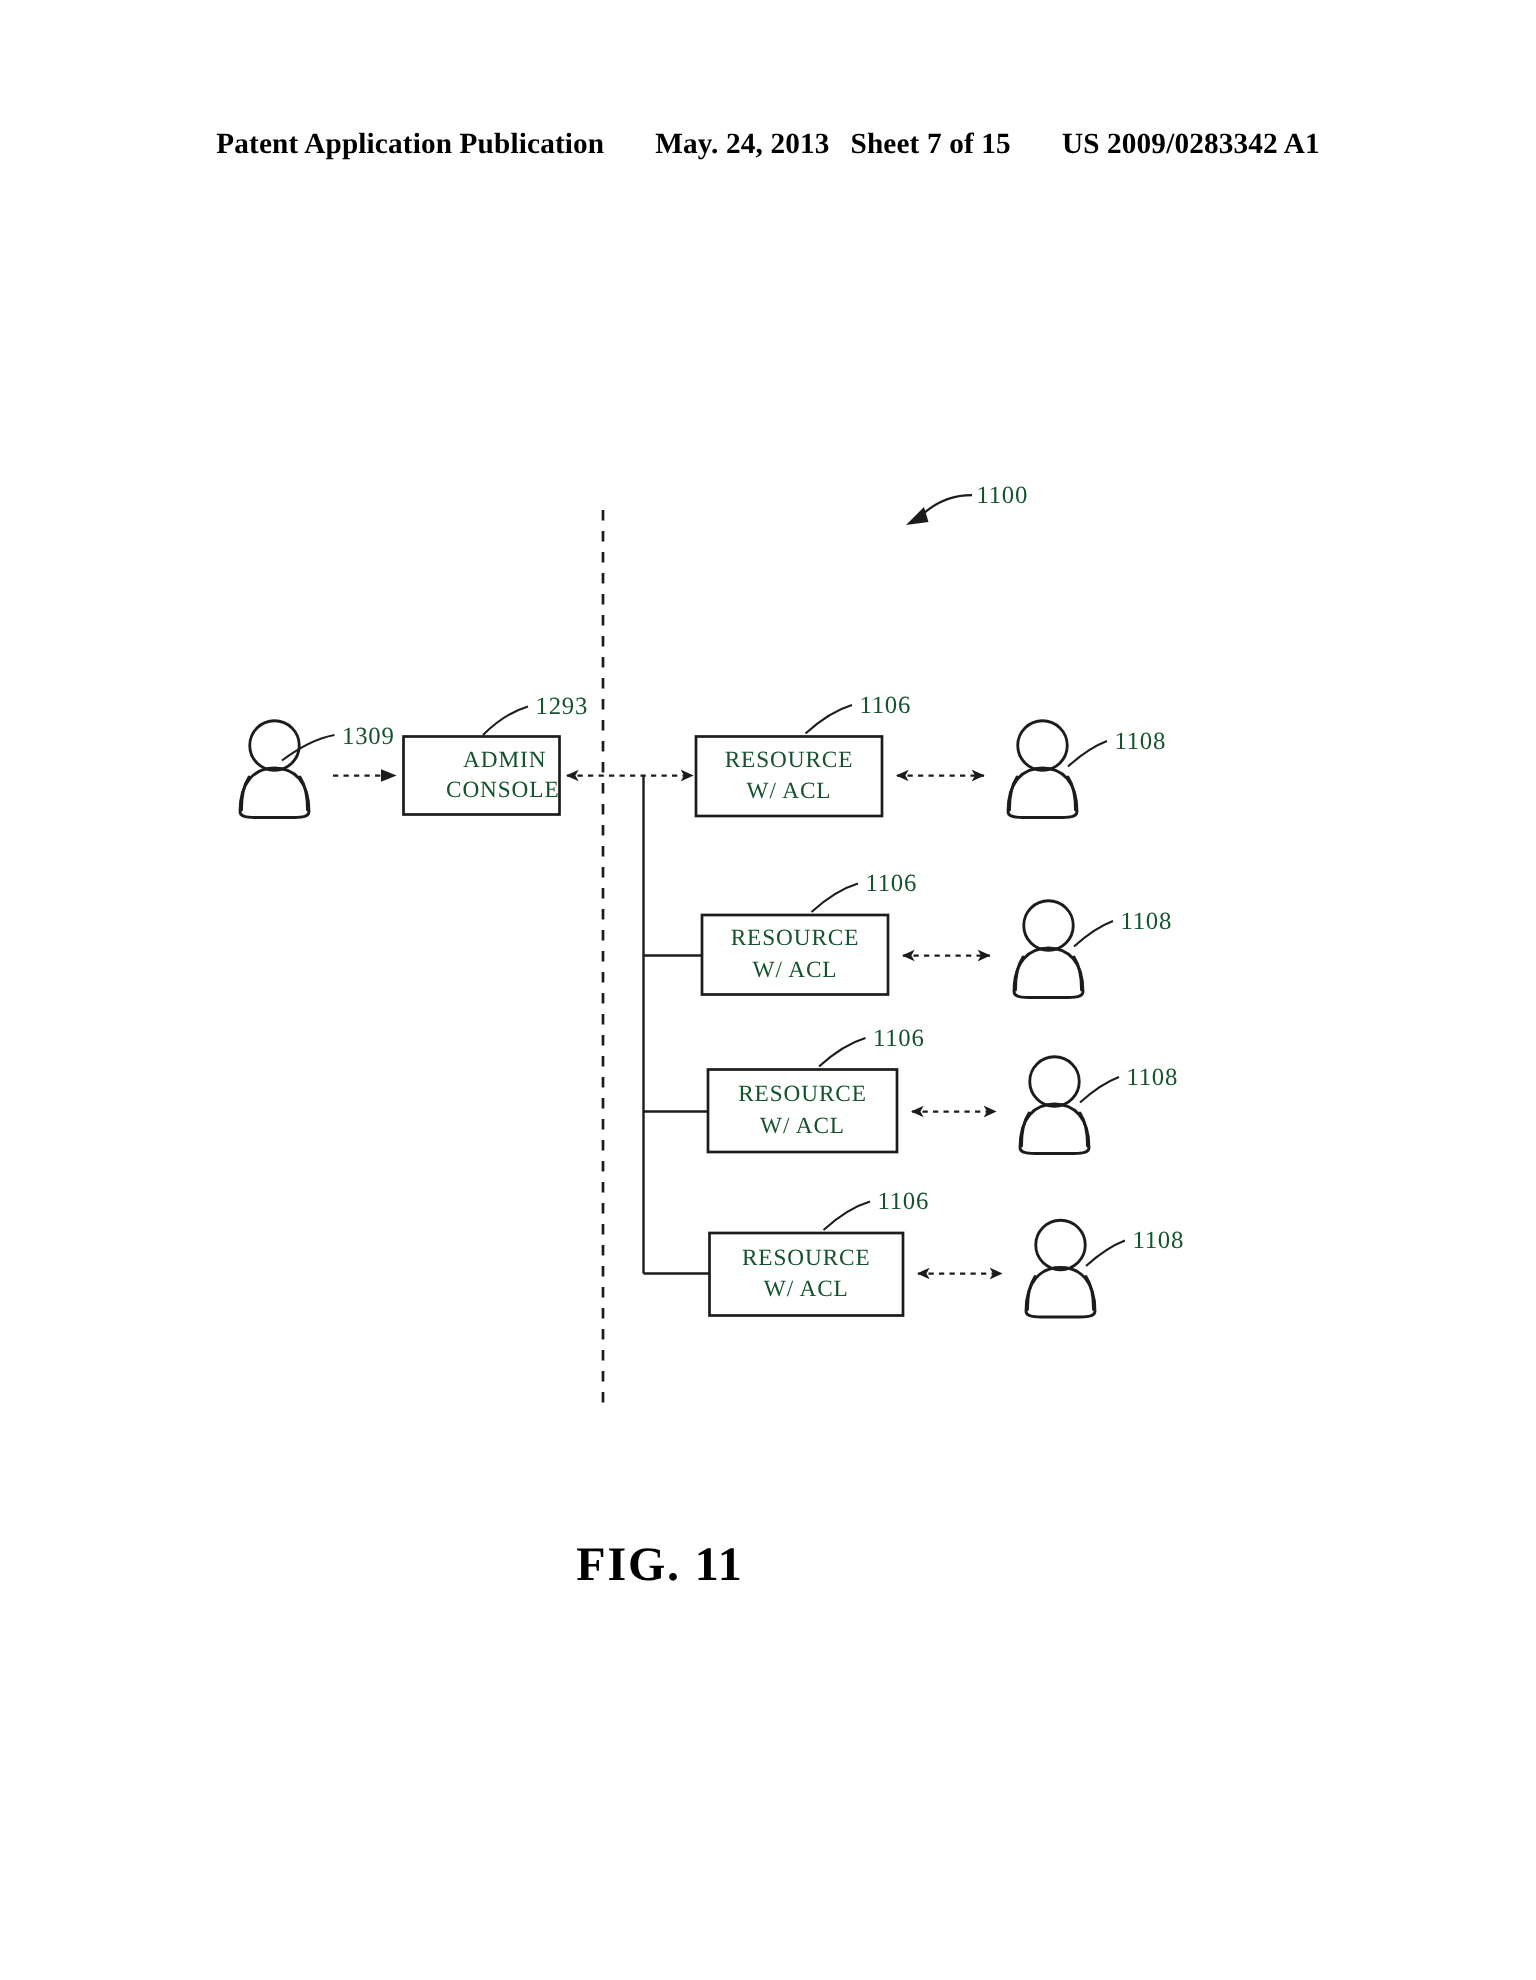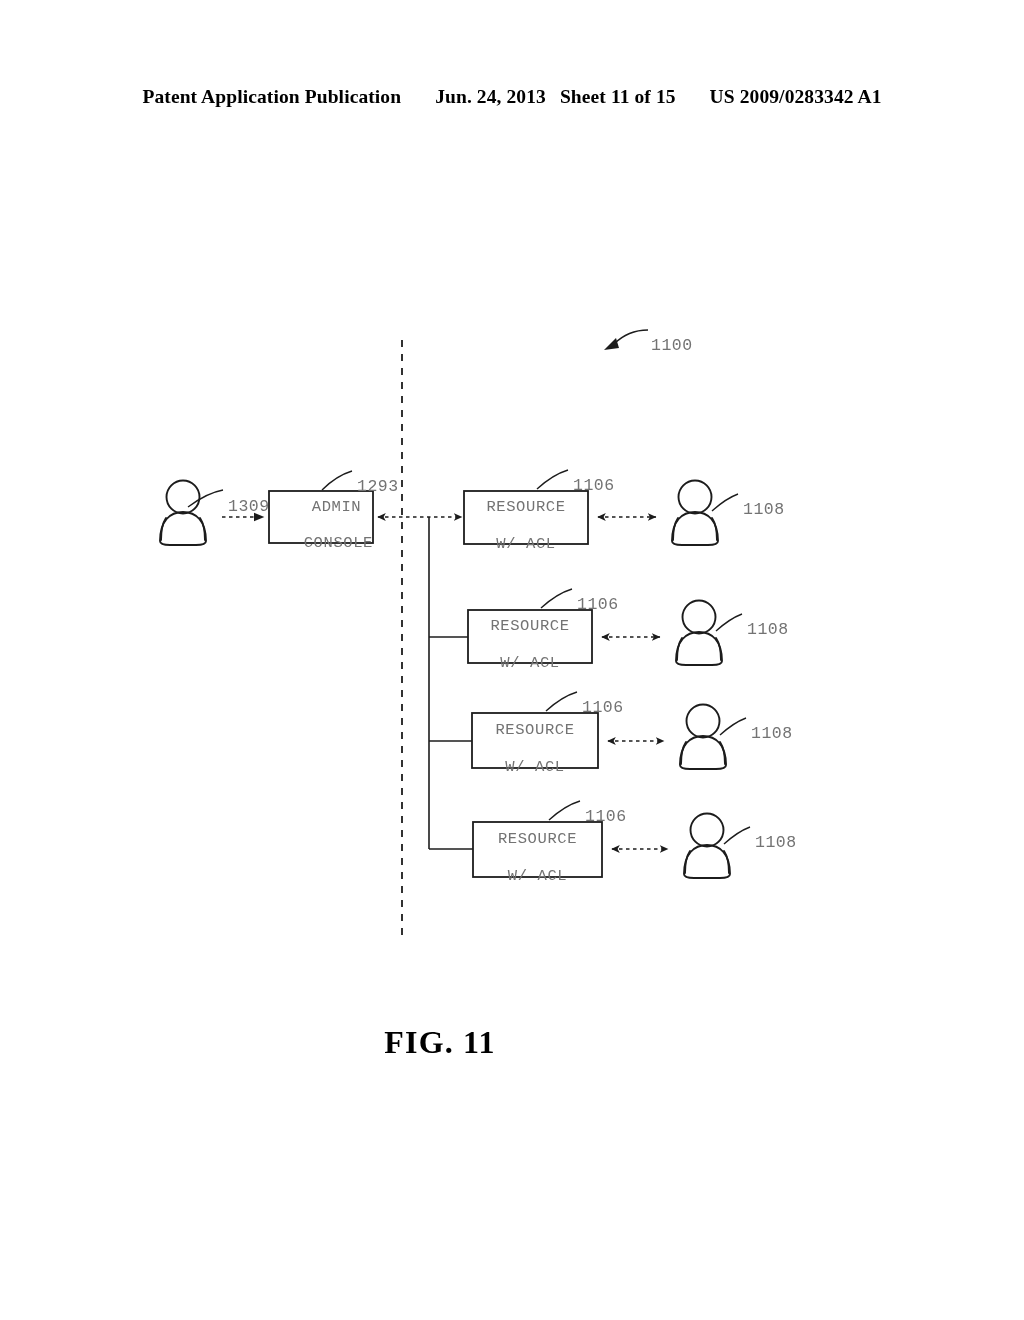--- a/index.html
+++ b/index.html
@@ -49,24 +49,23 @@
     left: 0;
     top: 0;
     width: 1024px;
     height: 1320px;
     overflow: visible;
   }
 
   
   .fig-text {
     position: absolute;
-    font-family: Liberation Mono, monospace;
-    color: #737373;
+    font-family: Liberation Serif, serif;
+    color: #14532d;
     white-space: nowrap;
-    margin-top: 16px;
   }
   .box-label {
     font-size: 15.5px;
     letter-spacing: 0.6px;
     text-align: center;
     line-height: 1.32;
     width: 100%;
     left: 0;
   }
   .ref-num {
@@ -95,23 +94,23 @@
     font-size: 32px;
     letter-spacing: 1.2px;
   }
 </style>
 </head>
 <body>
 
 <div id="page-header">
   <span class="hdr-seg">Patent Application Publication</span>
   <span class="gap-wide"></span>
-  <span class="hdr-seg">Jun. 24, 2013</span>
+  <span class="hdr-seg">May. 24, 2013</span>
   <span class="gap-mid"></span>
-  <span class="hdr-seg">Sheet 11 of 15</span>
+  <span class="hdr-seg">Sheet 7 of 15</span>
   <span class="gap-wide"></span>
   <span class="hdr-seg">US 2009/0283342 A1</span>
 </div>
 
 <div id="figure-canvas">
 
   <svg id="figure-svg" viewBox="0 0 1024 1320" xmlns="http://www.w3.org/2000/svg">
     <defs>
       <marker id="arrowFill" markerWidth="9" markerHeight="9" refX="8.2" refY="4.5" orient="auto" markerUnits="userSpaceOnUse">
         <path d="M0,0.6 L8.6,4.5 L0,8.4 L2.2,4.5 Z" fill="#1c1c1c"></path>

